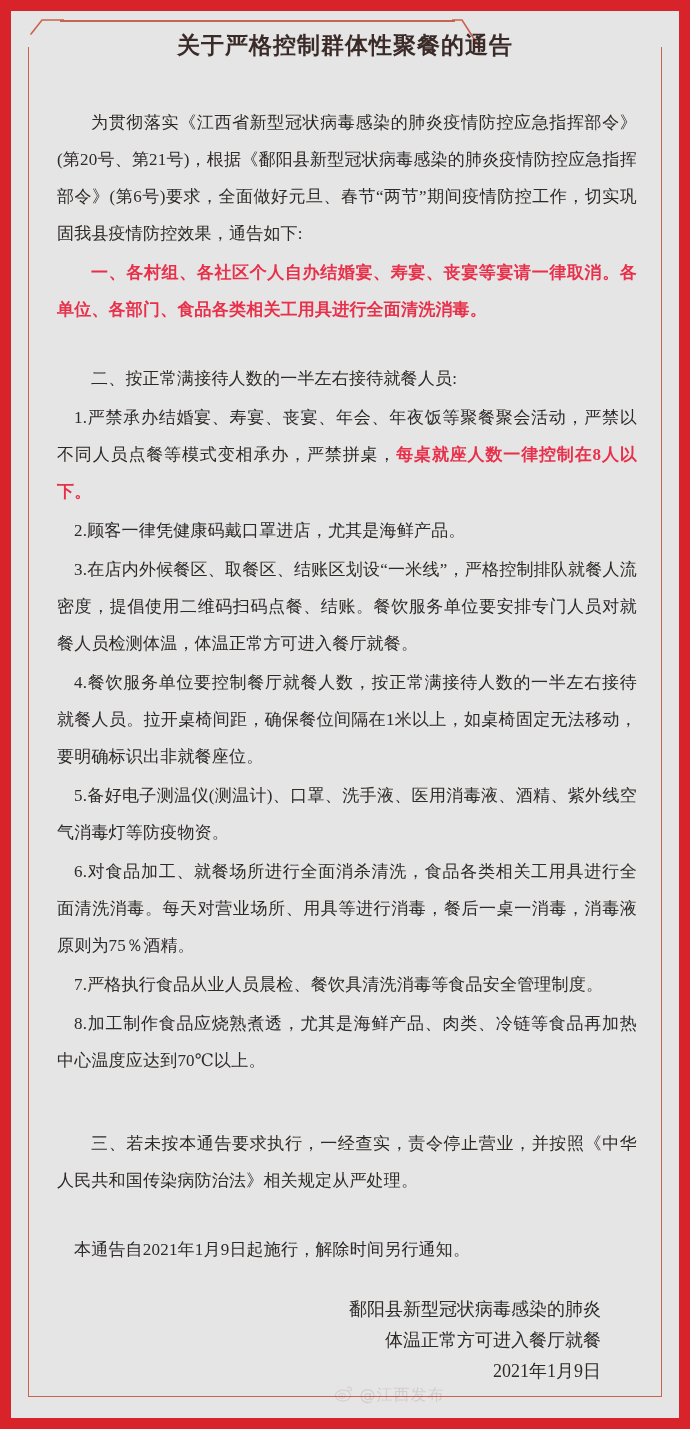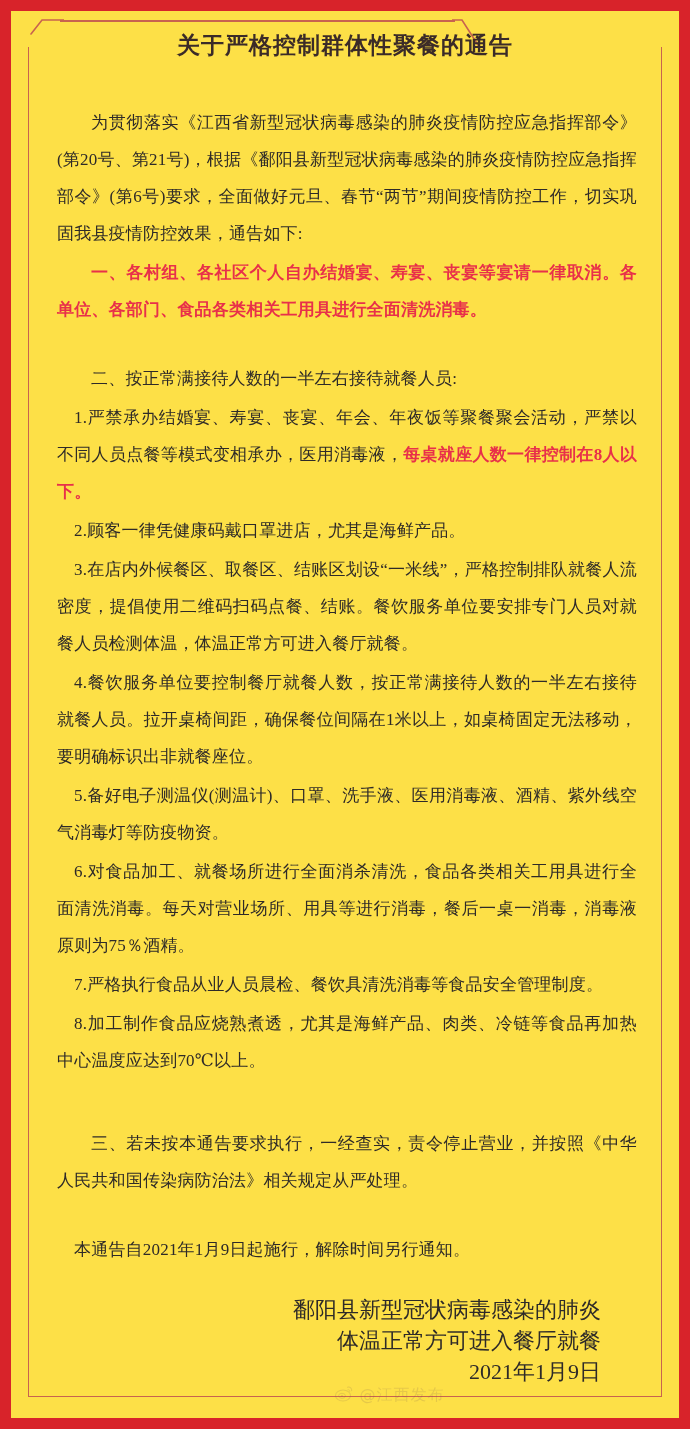--- a/index.html
+++ b/index.html
@@ -10,21 +10,21 @@
   }
   body {
     font-family: "Liberation Serif", "DejaVu Serif", serif;
   }
 
   .page {
     position: relative;
     width: 690px;
     height: 1429px;
     box-sizing: border-box;
-    background: #fde047;
+    background: #e5e5e5;
     overflow: hidden;
   }
 
   
   .outer-frame {
     position: absolute;
     left: 0;
     top: 0;
     width: 690px;
     height: 1429px;
@@ -123,21 +123,21 @@
   .gap-md { height: 30px; }
   .gap-lg { height: 44px; }
 
   
   .sign {
     margin-top: 26px;
     text-align: right;
     padding-right: 36px;
   }
   .sign div {
-    font-size: 22px;
+    font-size: 18px;
     line-height: 31px;
     color: #2e2a28;
   }
 
   
   .watermark {
     position: absolute;
     left: 0;
     bottom: 22px;
     width: 690px;
@@ -181,21 +181,21 @@
   <div class="body-col">
 
     <p class="para indent">为贯彻落实《江西省新型冠状病毒感染的肺炎疫情防控应急指挥部令》(第20号、第21号)，根据《鄱阳县新型冠状病毒感染的肺炎疫情防控应急指挥部令》(第6号)要求，全面做好元旦、春节“两节”期间疫情防控工作，切实巩固我县疫情防控效果，通告如下:</p>
 
     <p class="para indent red">一、各村组、各社区个人自办结婚宴、寿宴、丧宴等宴请一律取消。各单位、各部门、食品各类相关工用具进行全面清洗消毒。</p>
 
     <div class="gap-md"></div>
 
     <p class="para indent">二、按正常满接待人数的一半左右接待就餐人员:</p>
 
-    <p class="para indent-1"><span>1.</span><span>严禁承办结婚宴、寿宴、丧宴、年会、年夜饭等聚餐聚会活动，严禁以不同人员点餐等模式变相承办，医用消毒液，</span><span class="hi">每桌就座人数一律控制在8人以下。</span></p>
+    <p class="para indent-1"><span>1.</span><span>严禁承办结婚宴、寿宴、丧宴、年会、年夜饭等聚餐聚会活动，严禁以不同人员点餐等模式变相承办，严禁拼桌，</span><span class="hi">每桌就座人数一律控制在8人以下。</span></p>
 
     <p class="para indent-1"><span>2.</span><span>顾客一律凭健康码戴口罩进店，尤其是海鲜产品。</span></p>
 
     <p class="para indent-1"><span>3.</span><span>在店内外候餐区、取餐区、结账区划设“一米线”，严格控制排队就餐人流密度，提倡使用二维码扫码点餐、结账。餐饮服务单位要安排专门人员对就餐人员检测体温，体温正常方可进入餐厅就餐。</span></p>
 
     <p class="para indent-1"><span>4.</span><span>餐饮服务单位要控制餐厅就餐人数，按正常满接待人数的一半左右接待就餐人员。拉开桌椅间距，确保餐位间隔在1米以上，如桌椅固定无法移动，要明确标识出非就餐座位。</span></p>
 
     <p class="para indent-1"><span>5.</span><span>备好电子测温仪(测温计)、口罩、洗手液、医用消毒液、酒精、紫外线空气消毒灯等防疫物资。</span></p>
 
     <p class="para indent-1"><span>6.</span><span>对食品加工、就餐场所进行全面消杀清洗，食品各类相关工用具进行全面清洗消毒。每天对营业场所、用具等进行消毒，餐后一桌一消毒，消毒液原则为75％酒精。</span></p>

